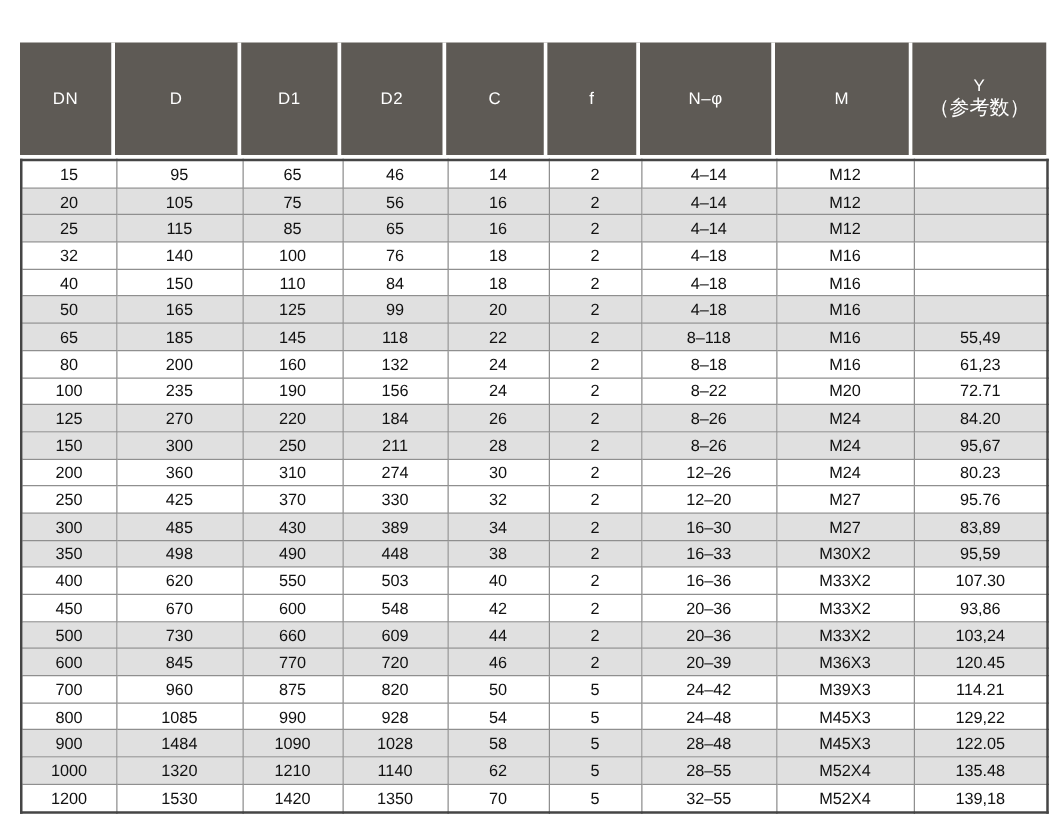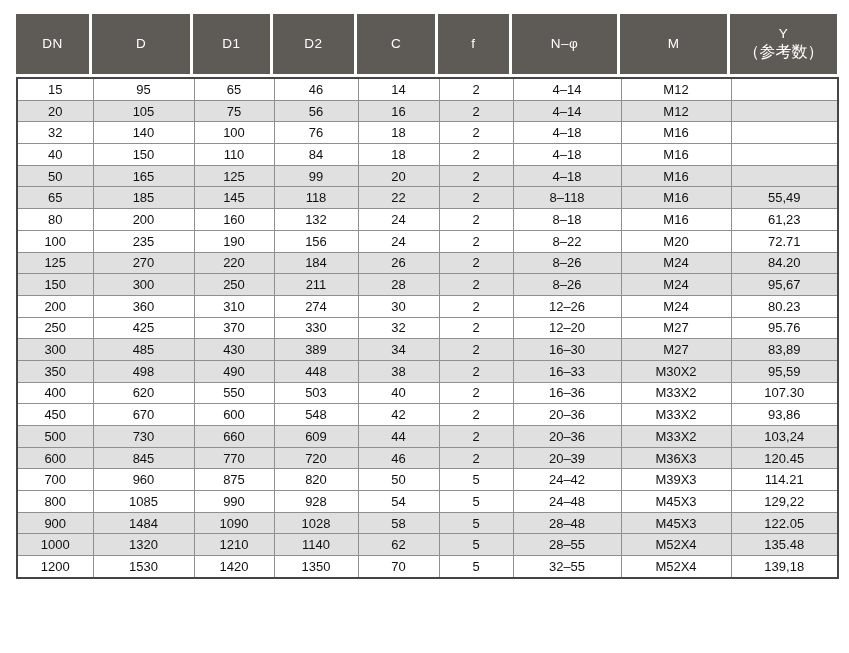--- a/index.html
+++ b/index.html
@@ -15,22 +15,23 @@
   .table-wrap {
     position: absolute;
     left: 16px;
     top: 14px;
     width: 821px;
   }
   
   .grid-header {
     display: grid;
     grid-template-columns: 76px 101px 80px 84px 81px 74px 108px 110px 107px;
-    height: 60px;
+    height: 90px;
     margin-bottom: 3px;
+    margin-top: 20px;
   }
   .grid-header .hcell {
     background: #5e5a55;
     color: #ffffff;
     display: flex;
     flex-direction: column;
     align-items: center;
     justify-content: center;
     font-size: 13.5px;
     letter-spacing: 0.5px;
@@ -141,20 +142,31 @@
           <td>20</td>
           <td>105</td>
           <td>75</td>
           <td>56</td>
           <td>16</td>
           <td>2</td>
           <td>4–14</td>
           <td>M12</td>
           <td></td>
         </tr>
+        <tr class="alt">
+          <td>25</td>
+          <td>115</td>
+          <td>85</td>
+          <td>65</td>
+          <td>16</td>
+          <td>2</td>
+          <td>4–14</td>
+          <td>M12</td>
+          <td></td>
+        </tr>
         <tr>
           <td>32</td>
           <td>140</td>
           <td>100</td>
           <td>76</td>
           <td>18</td>
           <td>2</td>
           <td>4–18</td>
           <td>M16</td>
           <td></td>

